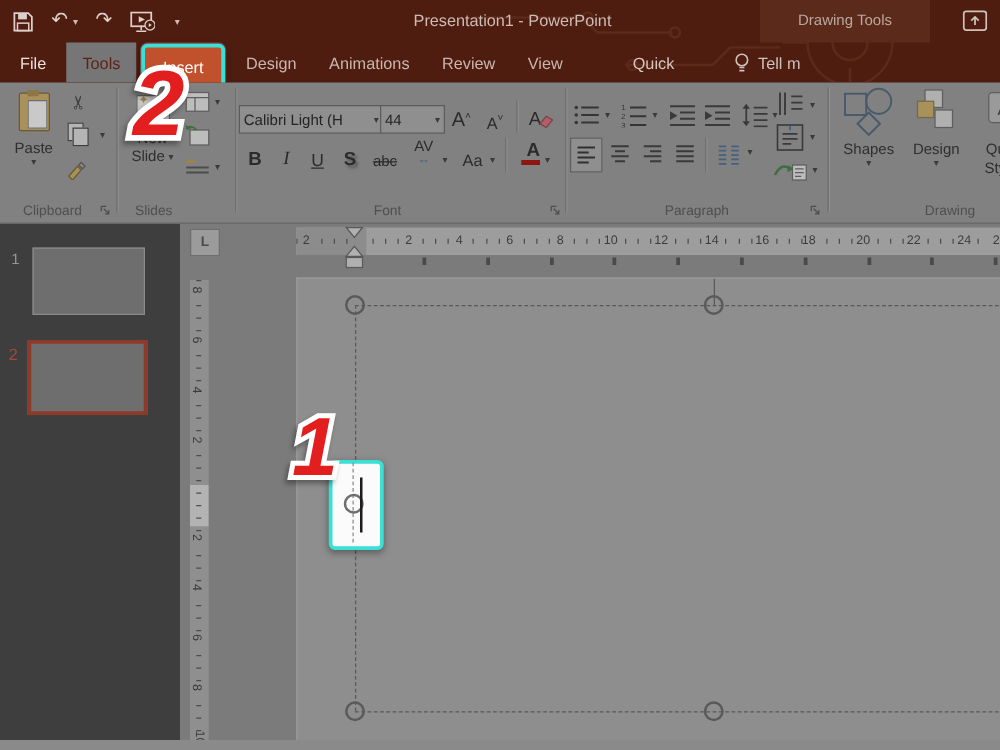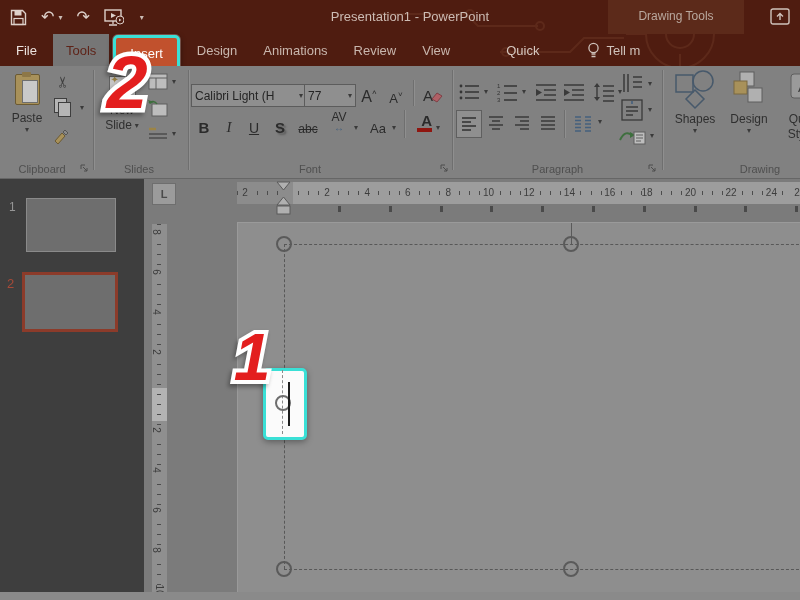--- a/index.html
+++ b/index.html
@@ -215,28 +215,28 @@
           <path d="M0 1l2 4 4-2z" fill="#3e6f3e"></path>
         </svg>
     </div>
     <div class="t-icon" style="left:148px;top:60px">
       <svg width="20" height="16" viewBox="0 0 20 16">
           <path d="M1 3h7" stroke="#9c8446" stroke-width="2.5"></path>
           <path d="M1 8h18M1 12h18" stroke="#4c4c4c" stroke-width="1.6"></path>
         </svg>
     </div>
     <div class="dd" style="position:absolute;left:172px;top:64px">▾</div>
-    <div class="glabel" style="left:96px;width:86px">Slides</div>
+    <div class="glabel" style="left:80px;width:86px">Slides</div>
 
     <div class="combo" style="left:191px;top:18px;width:108px">
       <span style="overflow:hidden;white-space:nowrap">Calibri Light (H</span>
       <span class="dd">▾</span>
     </div>
     <div class="combo" style="left:304px;top:18px;width:44px">
-      <span>77</span>
+      <span>44</span>
       <span class="dd">▾</span>
     </div>
     <div class="fbtn" style="left:357px;top:16px;width:24px;font-size:16px">
       <span>A</span>
         <span style="font-size:8px;margin-bottom:9px">˄</span>
     </div>
     <div class="fbtn" style="left:385px;top:16px;width:22px;font-size:13px">
       <span>A</span>
         <span style="font-size:8px;margin-bottom:7px">˅</span>
     </div>

